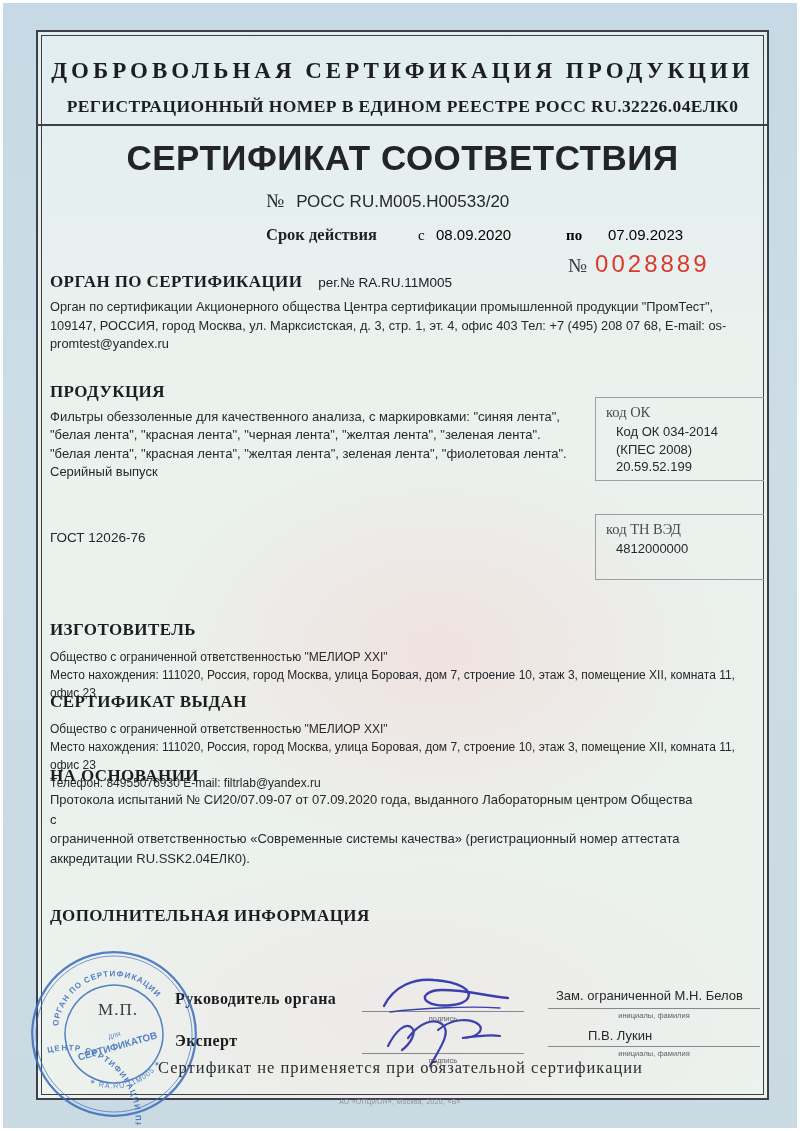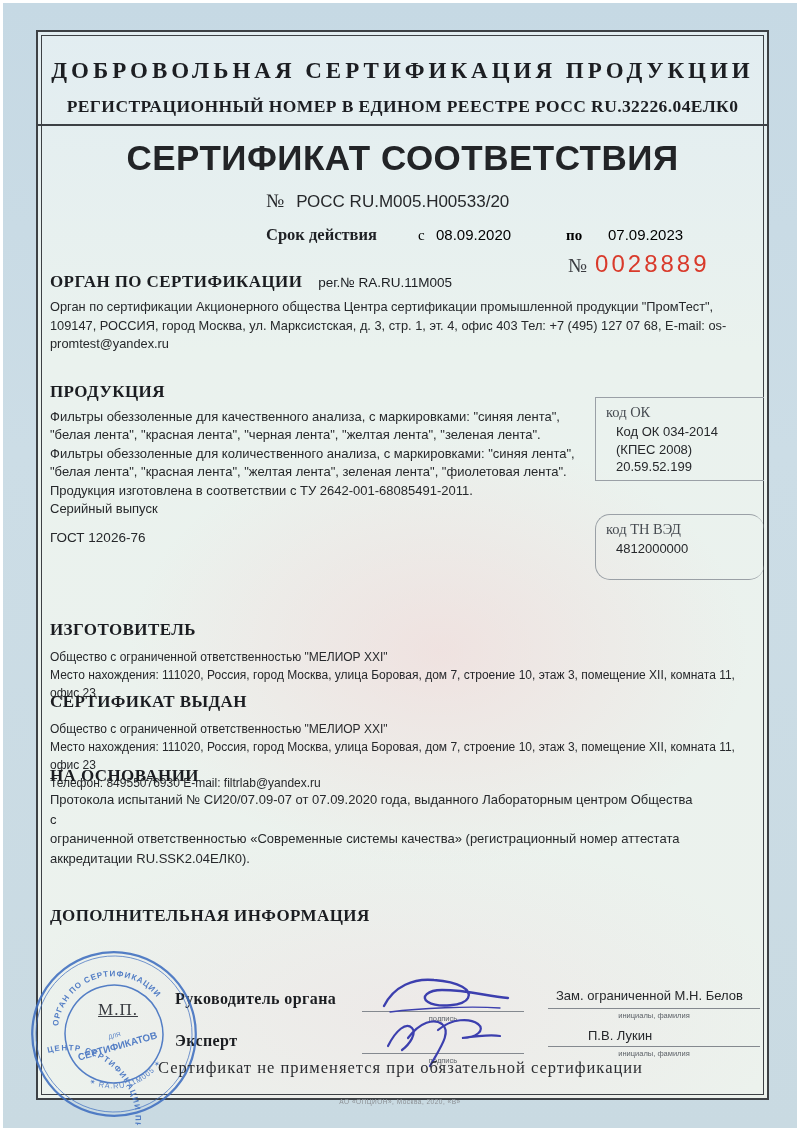--- a/index.html
+++ b/index.html
@@ -48,21 +48,21 @@
   .org-reg{font-family:"Liberation Sans",sans-serif;font-weight:normal;font-size:13.5px;letter-spacing:0;margin-left:16px;}
   .org-p{top:266px;left:12px;font-size:12.8px;width:700px;}
 
   .prod-h{top:350px;left:12px;}
   .prod-p{top:376px;left:12px;font-size:13px;line-height:1.42;width:560px;}
 
   .codebox{left:557px;width:168px;border:1px solid #9aa0a6;border-right:none;}
   .codebox .cb-label{font-family:"Liberation Serif",serif;font-size:14.5px;color:#474c52;padding:6px 0 2px 10px;}
   .codebox .cb-line{font-size:13px;color:#26282b;padding-left:20px;line-height:1.35;}
   .okbox{top:365px;height:82px;}
-  .tnvedbox{top:482px;height:64px;border-radius:15px;}
+  .tnvedbox{top:482px;height:64px;}
 
   .conf-h{top:462px;left:12px;}
   .gost{top:498px;left:12px;font-size:13.5px;color:#26282b;}
 
   .mfr-h{top:588px;left:12px;}
   .mfr-p{top:616px;left:12px;font-size:12px;line-height:1.5;width:706px;}
   .issued-h{top:660px;left:12px;}
   .issued-p{top:688px;left:12px;font-size:12px;line-height:1.5;width:706px;}
 
   .basis-h{top:734px;left:12px;}
@@ -86,21 +86,21 @@
   .name-line1{left:548px;top:1008px;width:212px;}
   .name-line2{left:548px;top:1046px;width:212px;}
   .cap-name1{left:548px;top:1011px;width:212px;}
   .cap-name2{left:548px;top:1049px;width:212px;}
 
   .bottom-note{left:36px;top:1058px;width:729px;text-align:center;
       font-family:"Liberation Serif",serif;font-size:16.5px;letter-spacing:1px;color:#2a2c30;}
   .print-footer{left:0;top:1098px;width:800px;text-align:center;font-size:6.5px;color:#8c9094;letter-spacing:.5px;}
 
   .mp-label{left:88px;top:1000px;width:60px;text-align:center;
-      font-family:"Liberation Serif",serif;font-size:17px;color:#3a3d42;letter-spacing:1px;text-decoration:underline;}
+      font-family:"Liberation Serif",serif;font-size:17px;color:#3a3d42;letter-spacing:1px;}
   .stamp{left:20px;top:940px;width:188px;height:188px;transform:rotate(-16deg);opacity:.88;}
   .sig-ink{position:absolute;}
   .sig-ink1{left:380px;top:972px;}
   .sig-ink2{left:382px;top:1008px;}
 </style>
 </head>
 <body>
 
 <div class="paper"></div>
 
@@ -127,31 +127,29 @@
 
   <div class="abs blank-row">
     <span class="no">№</span><span class="digits">0028889</span>
   </div>
 
   <div class="abs sec-h org-h">
     <span>ОРГАН ПО СЕРТИФИКАЦИИ</span><span class="org-reg">рег.№ RA.RU.11M005</span>
   </div>
   <div class="abs body-txt org-p">
     <div>Орган по сертификации Акционерного общества Центра сертификации промышленной продукции "ПромТест",</div>
-    <div>109147, РОССИЯ, город Москва, ул. Марксистская, д. 3, стр. 1, эт. 4, офис 403 Тел: +7 (495) 127 07 68, E-mail: os-</div>
+    <div>109147, РОССИЯ, город Москва, ул. Марксистская, д. 3, стр. 1, эт. 4, офис 403 Тел: +7 (495) 208 07 68, E-mail: os-</div>
     <div>promtest@yandex.ru</div>
   </div>
 
   <div class="abs sec-h prod-h">ПРОДУКЦИЯ</div>
   <div class="abs body-txt prod-p">
     <div>Фильтры обеззоленные для качественного анализа, с маркировками: "синяя лента",</div>
     <div>"белая лента", "красная лента", "черная лента",  "желтая лента", "зеленая лента".</div>
-    <div>Фильтры обеззоленные для количественного анализа, с маркировками: "синяя лента",</div>
     <div>"белая лента", "красная лента",  "желтая лента", зеленая лента", "фиолетовая лента".</div>
-    <div>Продукция изготовлена в соответствии с ТУ 2642-001-68085491-2011.</div>
     <div>Серийный выпуск</div>
   </div>
 
   <div class="abs codebox okbox">
     <div class="cb-label">код ОК</div>
     <div class="cb-line">Код ОК 034-2014</div>
     <div class="cb-line">(КПЕС 2008)</div>
     <div class="cb-line">20.59.52.199</div>
   </div>
 

